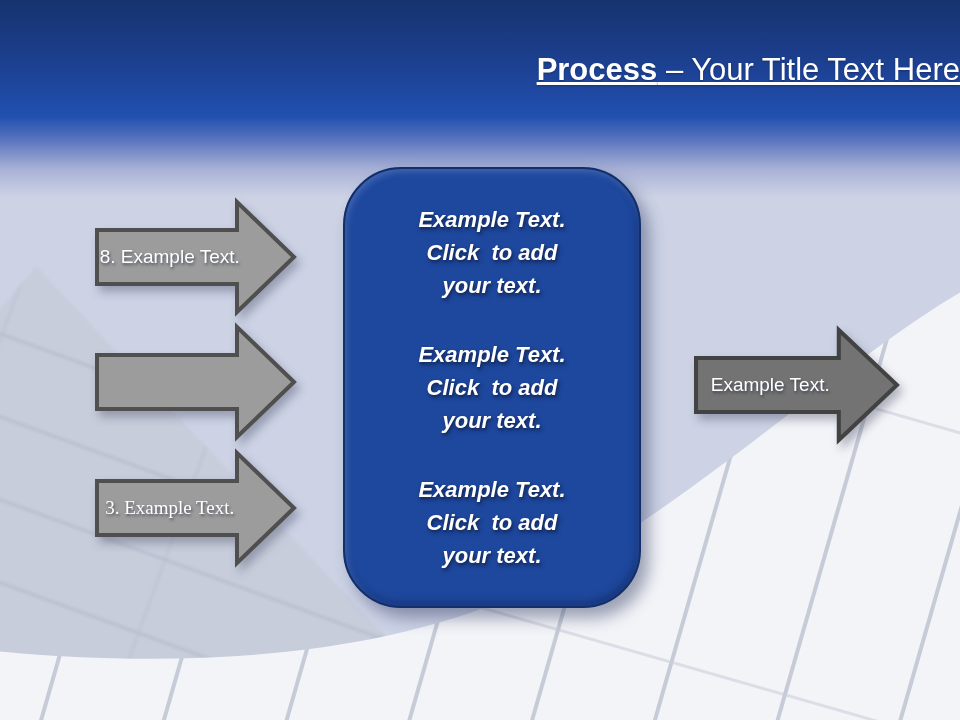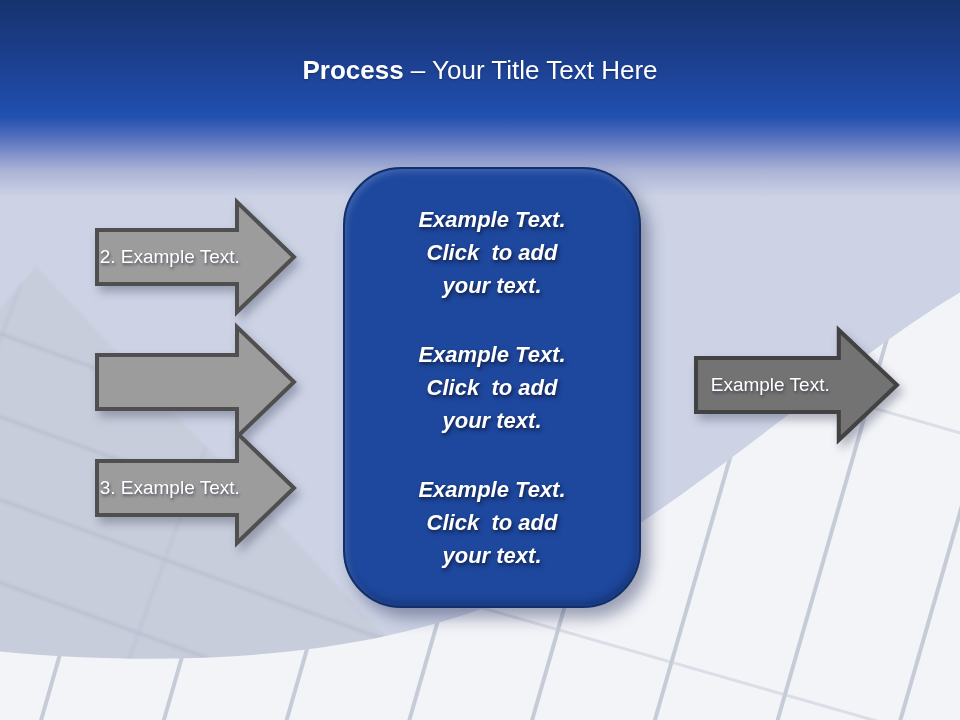--- a/index.html
+++ b/index.html
@@ -30,26 +30,27 @@
       var(--header-top, #16336f) 0%,
       #1c3f8e 28%,
       var(--header-bottom, #2150b0) 55%,
       #5570bd 65%,
       #a9b2d6 80%,
       rgba(205,211,229,0.25) 93%,
       rgba(205,211,229,0) 100%);
   }
   .slide-title {
     position: absolute; left: 0; top: 52px; width: 960px;
-    margin: 0; text-align: center;
-    font-size: 26px; line-height: 36px;
+    margin: 0; text-align: right;
+    font-size: 31px; line-height: 36px;
     color: var(--text, #ffffff);
     white-space: pre-wrap;
     text-shadow: 0 1px 2px rgba(10,15,40,.35);
     font-weight: 400;
+    text-decoration: underline;
   }
   .t-bold { font-weight: 700; }
 
   
   .arrow { position: absolute; width: 202px; height: 116px; }
   .arrow svg { position: absolute; inset: 0; width: 100%; height: 100%;
                overflow: visible;
                filter: drop-shadow(4px 6px 5px rgba(70,75,100,.40)); }
   .arrow-poly { fill: var(--arrow-fill, #9c9c9c); stroke: var(--arrow-stroke, #4f4f4f);
                 stroke-width: 4; stroke-linejoin: miter; }
@@ -57,21 +58,21 @@
                 stroke-width: 4; stroke-linejoin: miter; }
   .arrow-label {
     position: absolute; left: 0; top: 0; width: 74%; height: 100%;
     display: flex; align-items: center; justify-content: center;
     font-size: 19px; color: var(--text, #ffffff);
     text-shadow: 1px 2px 3px rgba(25,30,55,.6);
     pointer-events: none;
   }
   .arrow-1 { left: 95px;  top: 199px; }
   .arrow-2 { left: 95px;  top: 324px; }
-  .arrow-3 { left: 95px;  top: 430px; }
+  .arrow-3 { left: 95px;  top: 450px; font-family: Liberation Serif, serif; }
   .arrow-out { left: 694px; top: 327px; width: 206px; }
 
   
   .center-box {
     position: absolute; left: 343px; top: 167px; width: 298px; height: 441px;
     box-sizing: border-box;
     background: var(--box-fill, #1e489e);
     border: 2px solid var(--box-border, #122f6a);
     border-radius: 58px;
     box-shadow: 8px 10px 16px rgba(45,55,95,.45),
@@ -115,21 +116,21 @@
 </svg>
 
 <div class="header-band"></div>
 
 <h1 class="slide-title"><span class="t-bold">Process</span><span> – Your Title Text Here</span></h1>
 
 <div class="arrow arrow-1">
   <svg viewBox="0 0 202 116" preserveAspectRatio="none">
     <polygon class="arrow-poly" points="2,31 142,31 142,3 199,58 142,113 142,85 2,85"></polygon>
   </svg>
-  <span class="arrow-label">2. Example Text.</span>
+  <span class="arrow-label">8. Example Text.</span>
 </div>
 
 <div class="arrow arrow-2">
   <svg viewBox="0 0 202 116" preserveAspectRatio="none">
     <polygon class="arrow-poly" points="2,31 142,31 142,3 199,58 142,113 142,85 2,85"></polygon>
   </svg>
 </div>
 
 <div class="arrow arrow-3">
   <svg viewBox="0 0 202 116" preserveAspectRatio="none">

